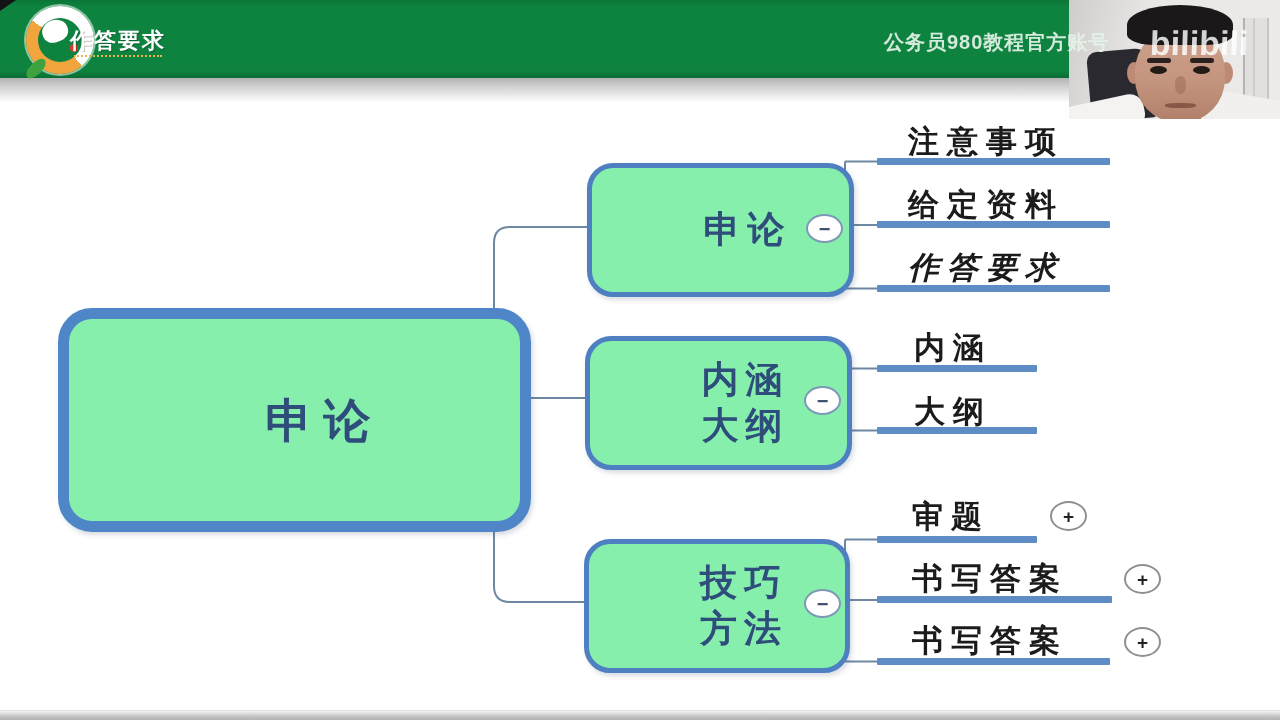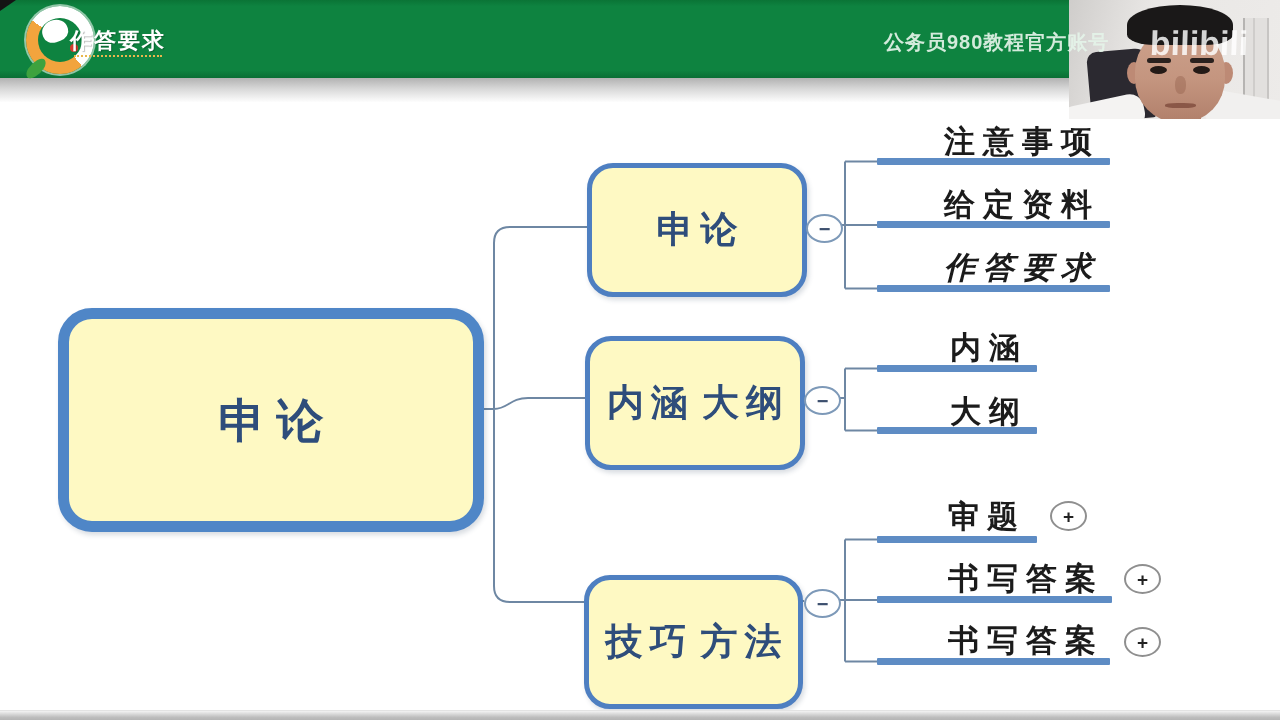--- a/index.html
+++ b/index.html
@@ -54,34 +54,34 @@
             border-radius:50% 50% 26% 26%;}
   .cam-brow-l{position:absolute;left:78px;top:58px;width:24px;height:5px;background:#2a211e;border-radius:3px;}
   .cam-brow-r{position:absolute;left:121px;top:58px;width:24px;height:5px;background:#2a211e;border-radius:3px;}
   .cam-eye-l{position:absolute;left:81px;top:66px;width:17px;height:8px;background:#241a16;border-radius:50%;}
   .cam-eye-r{position:absolute;left:124px;top:66px;width:17px;height:8px;background:#241a16;border-radius:50%;}
   .cam-nose{position:absolute;left:106px;top:76px;width:11px;height:18px;background:rgba(138,87,66,.35);border-radius:45%;}
   .cam-mouth{position:absolute;left:96px;top:103px;width:31px;height:5px;background:#8a5747;border-radius:40%;}
 
   
   .links{position:absolute;left:0;top:0;z-index:1;}
-  .node{position:absolute;display:flex;align-items:center;justify-content:center;
-        background:#fef9c3;border:5px solid #4e7fc1;border-radius:26px;z-index:2;
-        box-shadow:2px 3px 5px rgba(40,60,90,.18);}
+  .node{position:absolute;display:flex;flex-direction:column;align-items:center;justify-content:center;
+        background:#86efac;border:5px solid #4e7fc1;border-radius:26px;z-index:2;
+        box-shadow:2px 3px 5px rgba(40,60,90,.18);padding-left:47px;}
   .node-root{left:58px;top:308px;width:404px;height:202px;border-width:11px;border-radius:34px;
              border-color:#4f86c7;}
   .node-b1{left:587px;top:163px;width:210px;height:124px;}
   .node-b2{left:585px;top:336px;width:210px;height:124px;}
-  .node-b3{left:584px;top:539px;width:209px;height:124px;margin-top:36px;}
+  .node-b3{left:584px;top:539px;width:209px;height:124px;}
   .node-line{color:#2e4d7b;font-weight:bold;font-size:37px;line-height:46px;letter-spacing:7px;text-indent:7px;}
   .node-root .node-line{font-size:47px;line-height:61px;letter-spacing:11px;text-indent:11px;}
 
   .bar{position:absolute;height:7px;background:#5e8cc4;border-radius:1px;z-index:2;}
   .leaf-label{position:absolute;z-index:2;font-size:31px;font-weight:bold;color:#1b1b1b;
-              letter-spacing:8px;white-space:nowrap;margin-left:36px;}
+              letter-spacing:8px;white-space:nowrap;}
   .toggle{position:absolute;z-index:2;display:flex;align-items:center;justify-content:center;
           background:#fff;border-radius:50%;font-weight:bold;cursor:default;}
   .collapse{width:33px;height:25px;border:2px solid #7d99b8;color:#3c4f6e;font-size:20px;line-height:1;}
   .expand{width:33px;height:26px;border:2px solid #8f8f8f;color:#222;font-size:19px;line-height:1;}
 
   
   .bottom-bar{position:absolute;left:0;bottom:0;width:1280px;height:9px;z-index:3;
               border-top:1px solid #e3e3e3;
               background:linear-gradient(180deg,#f3f3f3 0%,#bdbdbd 70%,#b4b4b4 100%);}
 </style>

